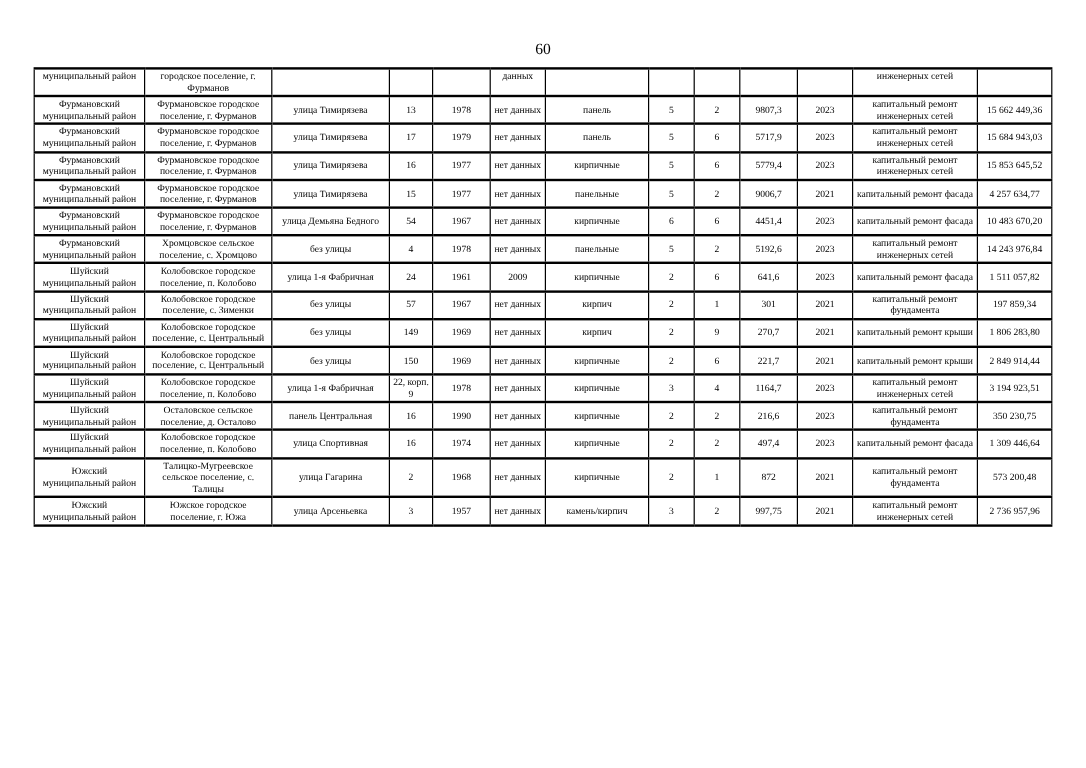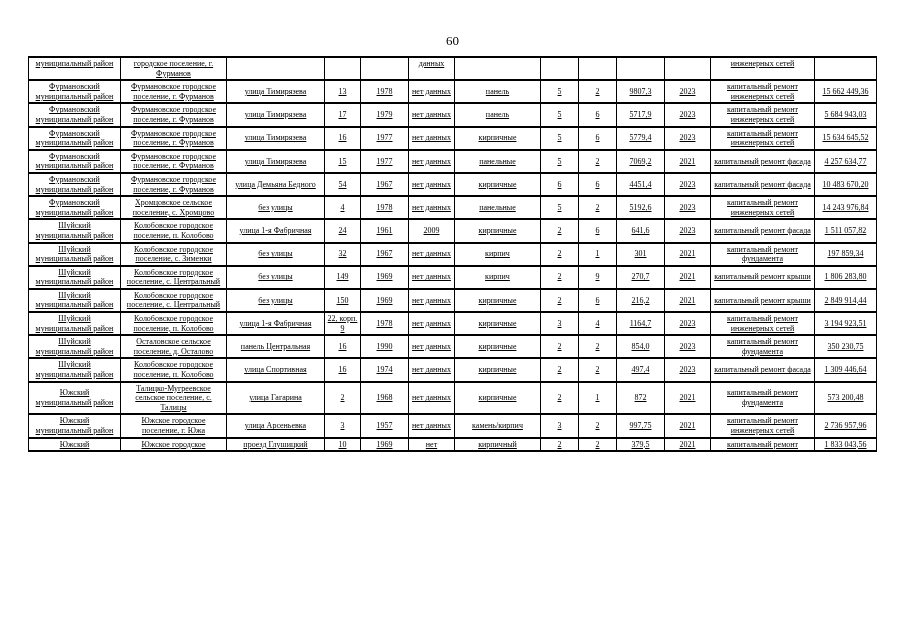--- a/index.html
+++ b/index.html
@@ -22,21 +22,20 @@
     text-align: center;
     padding-top: 34px;
     font-size: 13px;
     line-height: 1;
   }
   table.repair-table {
     border-collapse: collapse;
     table-layout: fixed;
     width: 848px;
     margin: 9px auto 7px auto;
-    text-decoration: underline;
   }
   table.repair-table td {
     border-left: 1px solid #000;
     border-right: 1px solid #000;
     border-top: 2px solid #000;
     border-bottom: 2px solid #000;
     text-align: center;
     vertical-align: middle;
     font-size: 8px;
     line-height: 1.2;
@@ -120,48 +119,48 @@
           <td class="c2">улица Тимирязева</td>
           <td class="c3">17</td>
           <td class="c4">1979</td>
           <td class="c5">нет данных</td>
           <td class="c6">панель</td>
           <td class="c7">5</td>
           <td class="c8">6</td>
           <td class="c9">5717,9</td>
           <td class="c10">2023</td>
           <td class="c11">капитальный ремонт инженерных сетей</td>
-          <td class="c12">5 684 943,03</td>
+          <td class="c12">15 684 943,03</td>
         </tr>
         <tr>
           <td class="c0">Фурмановский муниципальный район</td>
           <td class="c1">Фурмановское городское поселение, г. Фурманов</td>
           <td class="c2">улица Тимирязева</td>
           <td class="c3">16</td>
           <td class="c4">1977</td>
           <td class="c5">нет данных</td>
           <td class="c6">кирпичные</td>
           <td class="c7">5</td>
           <td class="c8">6</td>
           <td class="c9">5779,4</td>
           <td class="c10">2023</td>
           <td class="c11">капитальный ремонт инженерных сетей</td>
-          <td class="c12">15 634 645,52</td>
+          <td class="c12">15 853 645,52</td>
         </tr>
         <tr>
           <td class="c0">Фурмановский муниципальный район</td>
           <td class="c1">Фурмановское городское поселение, г. Фурманов</td>
           <td class="c2">улица Тимирязева</td>
           <td class="c3">15</td>
           <td class="c4">1977</td>
           <td class="c5">нет данных</td>
           <td class="c6">панельные</td>
           <td class="c7">5</td>
           <td class="c8">2</td>
-          <td class="c9">7069,2</td>
+          <td class="c9">9006,7</td>
           <td class="c10">2021</td>
           <td class="c11">капитальный ремонт фасада</td>
           <td class="c12">4 257 634,77</td>
         </tr>
         <tr>
           <td class="c0">Фурмановский муниципальный район</td>
           <td class="c1">Фурмановское городское поселение, г. Фурманов</td>
           <td class="c2">улица Демьяна Бедного</td>
           <td class="c3">54</td>
           <td class="c4">1967</td>
@@ -201,21 +200,21 @@
           <td class="c8">6</td>
           <td class="c9">641,6</td>
           <td class="c10">2023</td>
           <td class="c11">капитальный ремонт фасада</td>
           <td class="c12">1 511 057,82</td>
         </tr>
         <tr>
           <td class="c0">Шуйский муниципальный район</td>
           <td class="c1">Колобовское городское поселение, с. Зименки</td>
           <td class="c2">без улицы</td>
-          <td class="c3">32</td>
+          <td class="c3">57</td>
           <td class="c4">1967</td>
           <td class="c5">нет данных</td>
           <td class="c6">кирпич</td>
           <td class="c7">2</td>
           <td class="c8">1</td>
           <td class="c9">301</td>
           <td class="c10">2021</td>
           <td class="c11">капитальный ремонт фундамента</td>
           <td class="c12">197 859,34</td>
         </tr>
@@ -237,21 +236,21 @@
         <tr>
           <td class="c0">Шуйский муниципальный район</td>
           <td class="c1">Колобовское городское поселение, с. Центральный</td>
           <td class="c2">без улицы</td>
           <td class="c3">150</td>
           <td class="c4">1969</td>
           <td class="c5">нет данных</td>
           <td class="c6">кирпичные</td>
           <td class="c7">2</td>
           <td class="c8">6</td>
-          <td class="c9">216,2</td>
+          <td class="c9">221,7</td>
           <td class="c10">2021</td>
           <td class="c11">капитальный ремонт крыши</td>
           <td class="c12">2 849 914,44</td>
         </tr>
         <tr>
           <td class="c0">Шуйский муниципальный район</td>
           <td class="c1">Колобовское городское поселение, п. Колобово</td>
           <td class="c2">улица 1-я Фабричная</td>
           <td class="c3">22, корп. 9</td>
           <td class="c4">1978</td>
@@ -267,21 +266,21 @@
         <tr>
           <td class="c0">Шуйский муниципальный район</td>
           <td class="c1">Осталовское сельское поселение, д. Осталово</td>
           <td class="c2">панель Центральная</td>
           <td class="c3">16</td>
           <td class="c4">1990</td>
           <td class="c5">нет данных</td>
           <td class="c6">кирпичные</td>
           <td class="c7">2</td>
           <td class="c8">2</td>
-          <td class="c9">854,0</td>
+          <td class="c9">216,6</td>
           <td class="c10">2023</td>
           <td class="c11">капитальный ремонт фундамента</td>
           <td class="c12">350 230,75</td>
         </tr>
         <tr>
           <td class="c0">Шуйский муниципальный район</td>
           <td class="c1">Колобовское городское поселение, п. Колобово</td>
           <td class="c2">улица Спортивная</td>
           <td class="c3">16</td>
           <td class="c4">1974</td>
@@ -317,30 +316,15 @@
           <td class="c4">1957</td>
           <td class="c5">нет данных</td>
           <td class="c6">камень/кирпич</td>
           <td class="c7">3</td>
           <td class="c8">2</td>
           <td class="c9">997,75</td>
           <td class="c10">2021</td>
           <td class="c11">капитальный ремонт инженерных сетей</td>
           <td class="c12">2 736 957,96</td>
         </tr>
-        <tr>
-          <td class="c0">Южский</td>
-          <td class="c1">Южское городское</td>
-          <td class="c2">проезд Глушицкий</td>
-          <td class="c3">10</td>
-          <td class="c4">1969</td>
-          <td class="c5">нет</td>
-          <td class="c6">кирпичный</td>
-          <td class="c7">2</td>
-          <td class="c8">2</td>
-          <td class="c9">379,5</td>
-          <td class="c10">2021</td>
-          <td class="c11">капитальный ремонт</td>
-          <td class="c12">1 833 043,56</td>
-        </tr>
       </tbody>
   </table>
 </div>
 
 </body></html>

